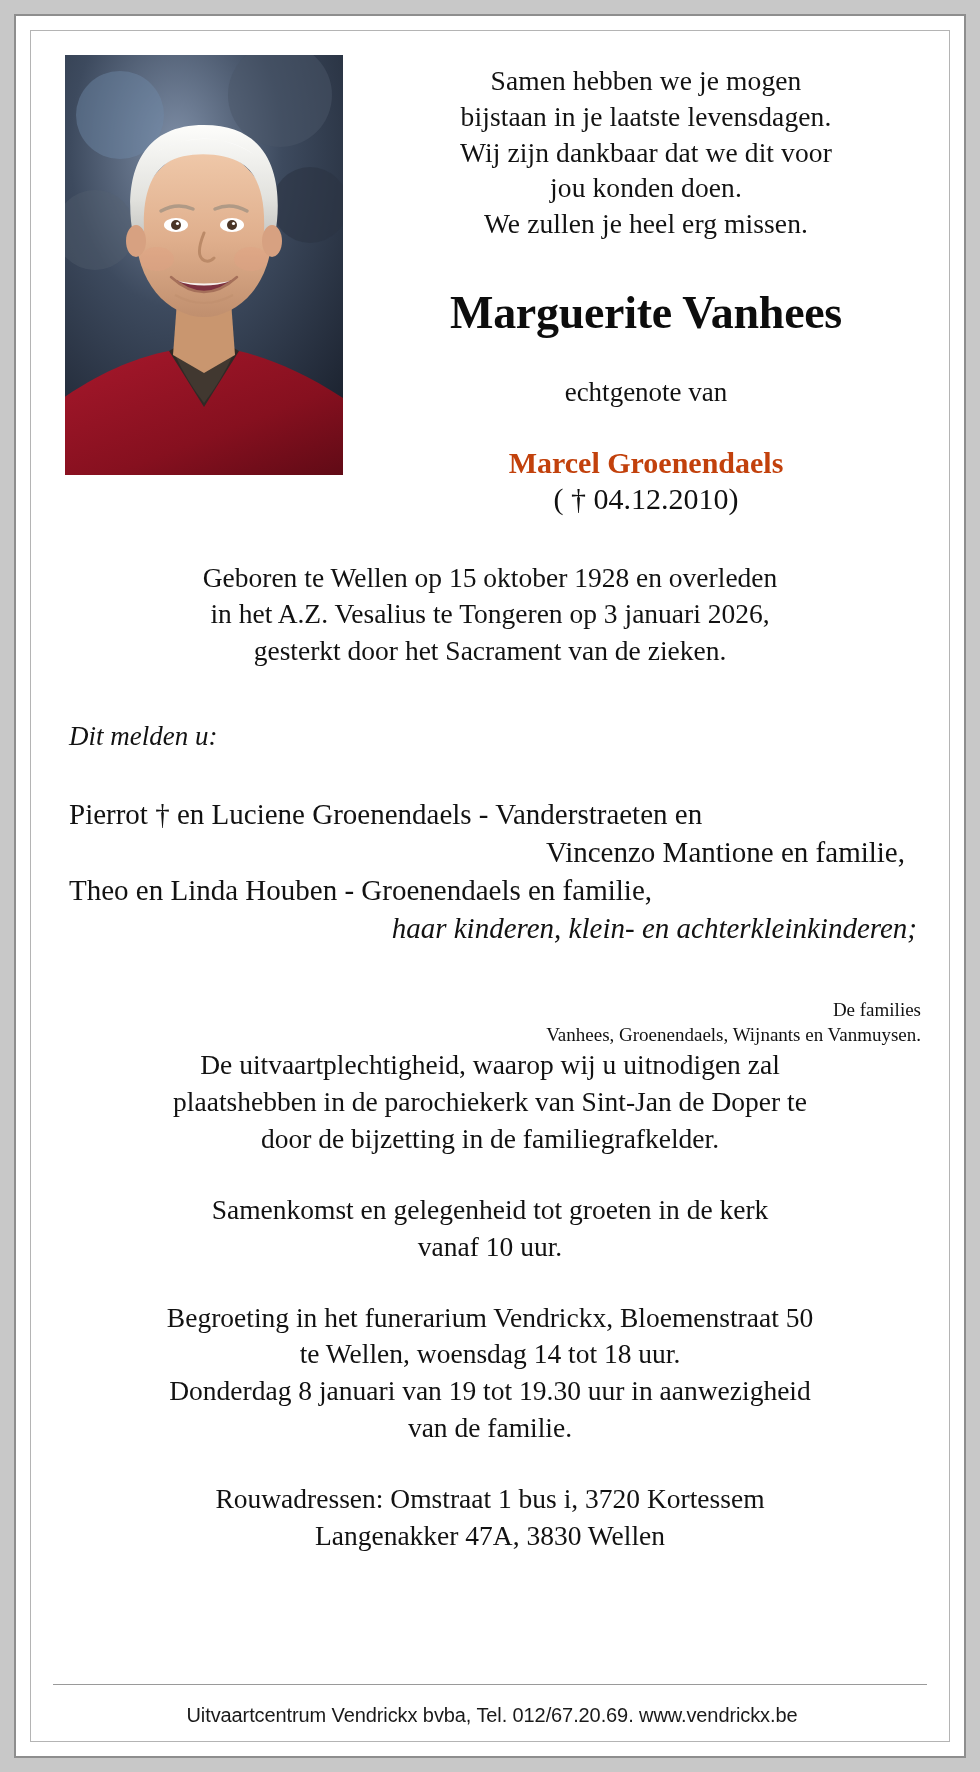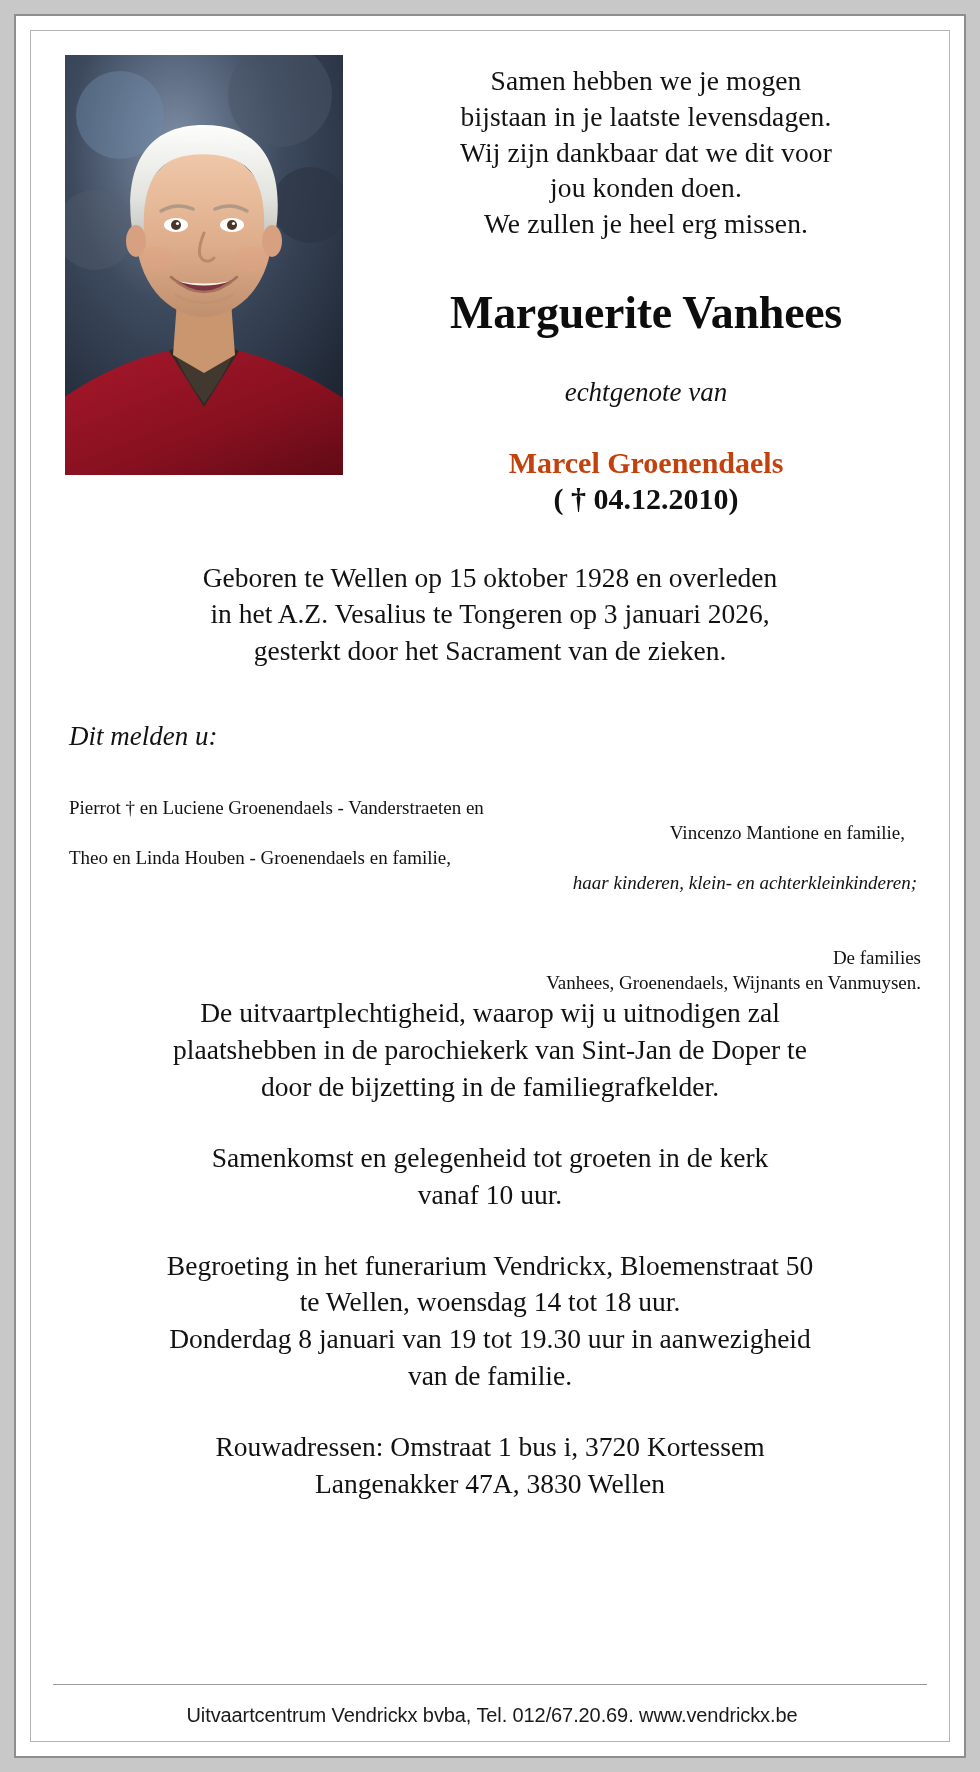--- a/index.html
+++ b/index.html
@@ -75,35 +75,34 @@
   .deceased-name {
     font-size: 46px;
     font-weight: bold;
     letter-spacing: -0.3px;
     margin-top: 44px;
     color: #0d0d0d;
     white-space: nowrap;
   }
 
   .relation {
-    font-style: italic;
     font-size: 27px;
     margin-top: 38px;
     color: #121212;
   }
 
   .spouse-name {
     font-size: 30px;
     font-weight: bold;
     margin-top: 38px;
     color: #c2410c;
   }
   .spouse-date {
     font-size: 30px;
-    font-weight: bold;
+    font-weight: normal;
     margin-top: 2px;
     color: #101010;
   }
 
   
   .body-area {
     padding: 0 28px;
     text-align: center;
     color: #121212;
   }
@@ -117,21 +116,21 @@
 
   .announce-label {
     text-align: left;
     font-style: italic;
     font-size: 27px;
     margin-top: 52px;
     padding-left: 10px;
   }
 
   .family-block {
-    font-size: 19px;
+    font-size: 29px;
     line-height: 1.30;
     margin-top: 44px;
     text-align: left;
     padding-left: 10px;
   }
   .family-block .fam-line { white-space: nowrap; }
   .family-block .indent-right {
     text-align: right;
     padding-right: 16px;
   }

